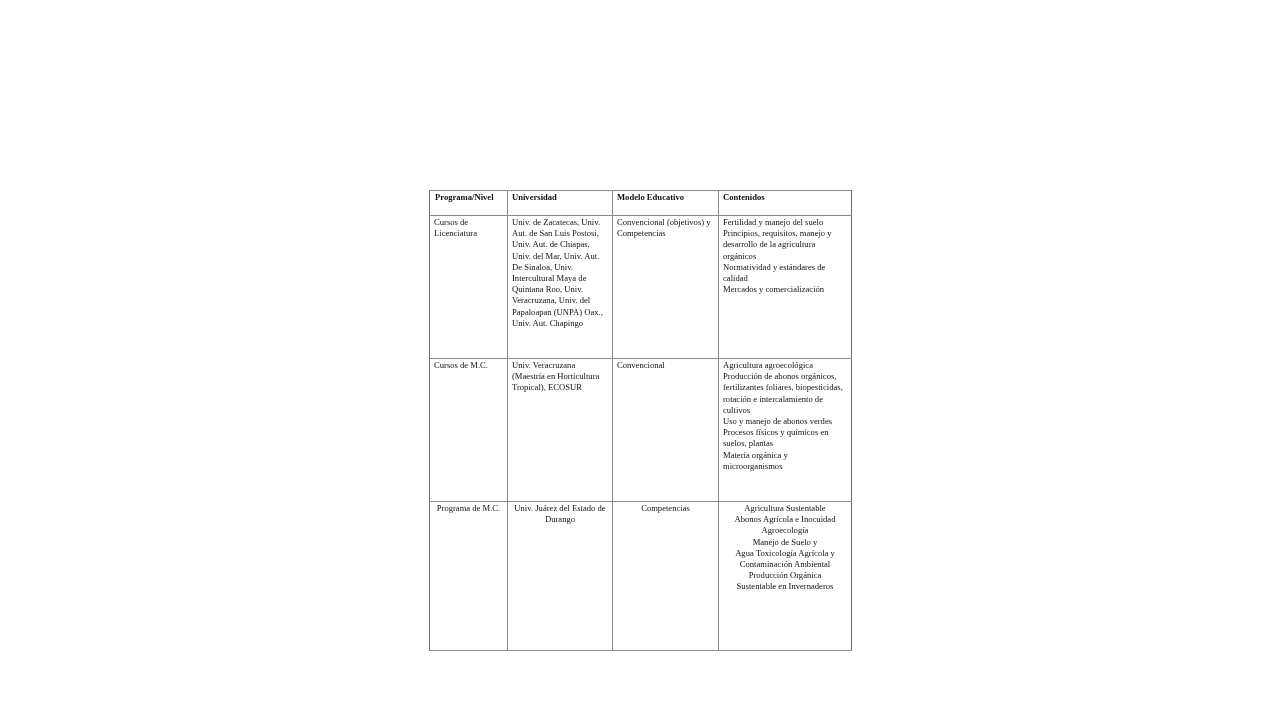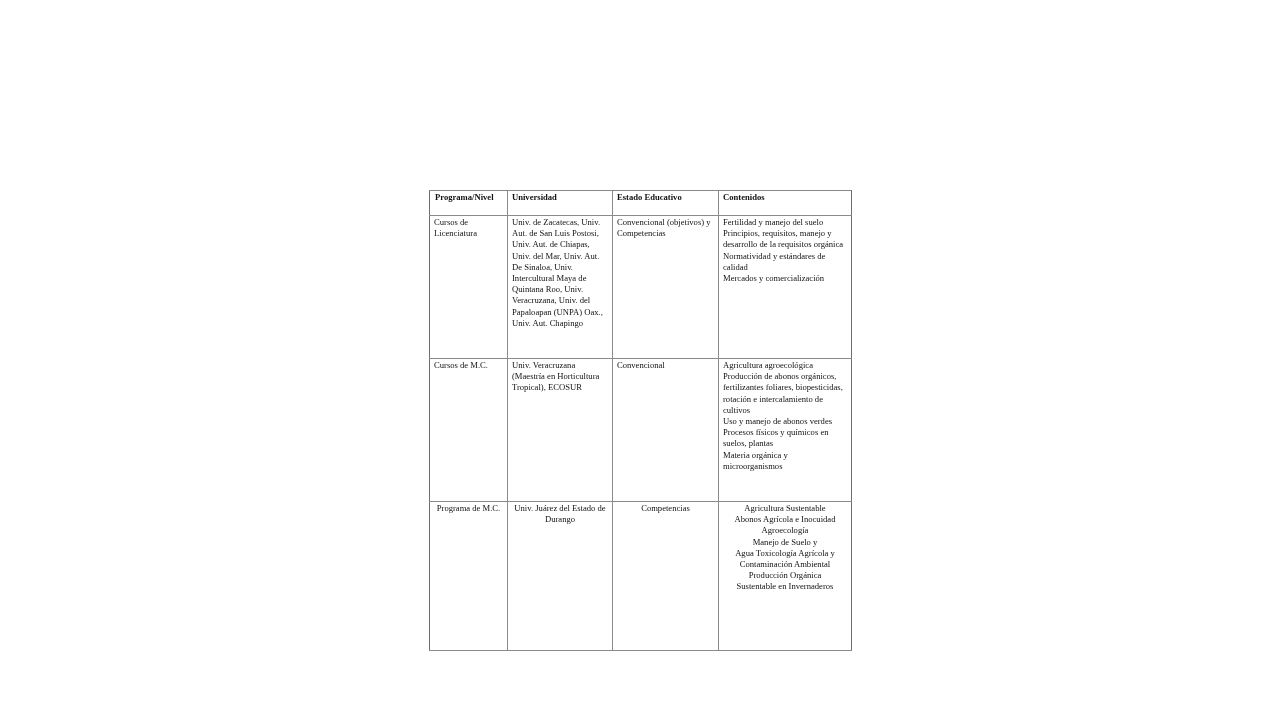--- a/index.html
+++ b/index.html
@@ -75,32 +75,32 @@
     <colgroup>
       <col class="w1">
         <col class="w2">
         <col class="w3">
         <col class="w4">
     </colgroup>
     <thead>
       <tr>
         <th class="c1">Programa/Nivel</th>
         <th class="c2">Universidad</th>
-        <th class="c3">Estado Educativo</th>
+        <th class="c3">Modelo Educativo</th>
         <th class="c4">Contenidos</th>
       </tr>
     </thead>
     <tbody>
       <tr class="row1">
         <td class="c1 level">Cursos de Licenciatura</td>
         <td class="c2">Univ. de Zacatecas, Univ. Aut. de San Luis Postosi, Univ. Aut.  de Chiapas, Univ. del Mar, Univ. Aut. De Sinaloa, Univ. Intercultural Maya de Quintana Roo, Univ. Veracruzana,  Univ. del Papaloapan (UNPA) Oax., Univ. Aut. Chapingo</td>
         <td class="c3">Convencional (objetivos) y Competencias</td>
         <td class="c4">
           <span class="line">Fertilidad y manejo del suelo</span>
-          <span class="line">Principios, requisitos, manejo y desarrollo de la requisitos orgánica</span>
+          <span class="line">Principios, requisitos, manejo y desarrollo de la agricultura orgánicos</span>
           <span class="line">Normatividad y estándares de calidad</span>
           <span class="line">Mercados y comercialización</span>
         </td>
       </tr>
       <tr class="row2">
         <td class="c1 level">Cursos de M.C.</td>
         <td class="c2">Univ. Veracruzana (Maestría en Horticultura Tropical), ECOSUR</td>
         <td class="c3">Convencional</td>
         <td class="c4">
           <span class="line">Agricultura agroecológica</span>

